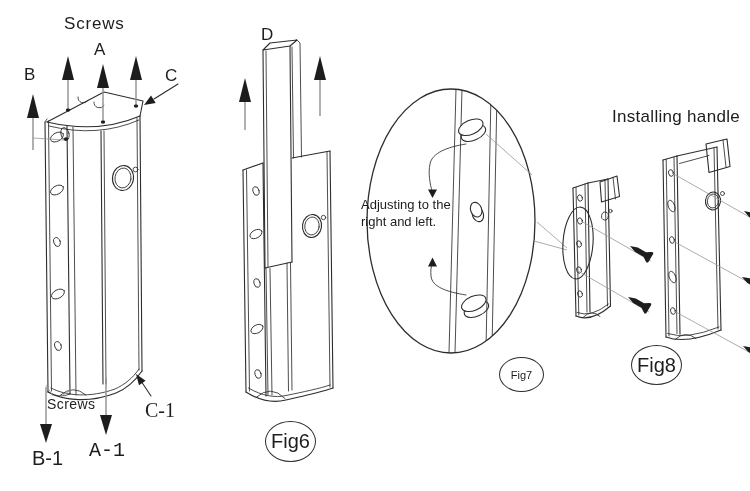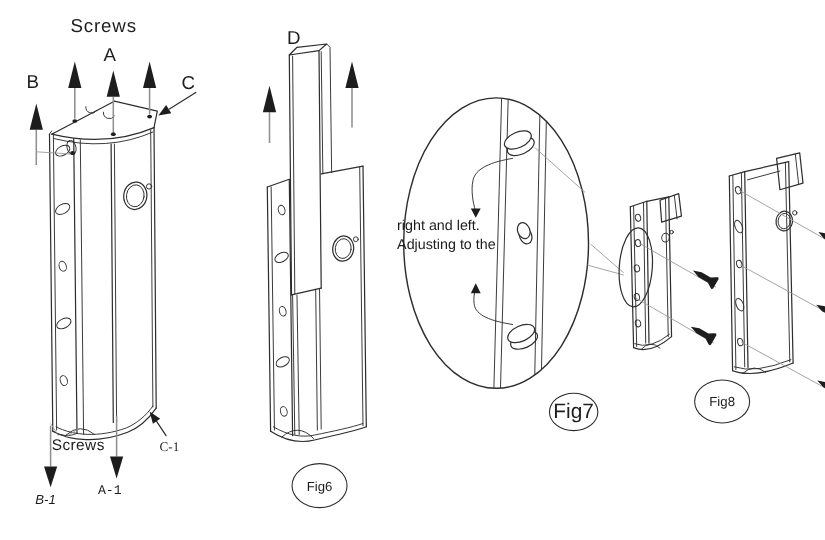--- a/index.html
+++ b/index.html
@@ -3,21 +3,21 @@
 <meta charset="utf-8">
 <style>
   html,body{margin:0;padding:0;background:#ffffff;}
   .canvas{
     position:relative;width:750px;height:491px;background:#ffffff;overflow:hidden;
     font-family:"Liberation Sans", sans-serif;color:#1d1d1d;margin-left:20px;
   }
   .canvas svg{position:absolute;left:0;top:0;}
   .lbl{position:absolute;white-space:nowrap;color:#1d1d1d;}
   .fs17{font-size:17px;}
-  .fs16{font-size:12px;}
+  .fs16{font-size:20px;}
   .fs14{font-size:14px;}
   .badge{
     position:absolute;border:1.5px solid #2d2d2d;border-radius:50%;
     display:flex;align-items:center;justify-content:center;background:#ffffff00;
     color:#1d1d1d;
   }
   .note{
     position:absolute;left:341px;top:197px;width:112px;
     font-size:13px;line-height:16.5px;color:#1d1d1d;
   }
@@ -272,34 +272,35 @@
           <use href="#screw"></use>
         </g>
     </g>
   </svg>
 
   <div class="lbl fs17" style="left:44px;top:14px;letter-spacing:0.8px;">Screws</div>
   <div class="lbl fs17" style="left:74px;top:40px;">A</div>
   <div class="lbl fs17" style="left:4px;top:65px;">B</div>
   <div class="lbl fs17" style="left:145px;top:66px;">C</div>
   <div class="lbl fs14" style="left:27px;top:396px;letter-spacing:0.4px;">Screws</div>
-  <div class="lbl fs16" style="left:12px;top:447px;font-style:italic;">B-1</div>
+  <div class="lbl fs16" style="left:12px;top:447px;">B-1</div>
   <div class="lbl fs16" style="left:69px;top:439px;font-family:Liberation Mono, monospace;">A-1</div>
   <div class="lbl fs16" style="left:125px;top:399px;font-family:Liberation Serif, serif;">C-1</div>
   <div class="lbl fs17" style="left:241px;top:25px;">D</div>
 
   <div class="note">
+    <div>Adjusting to the</div>
     <div>right and left.</div>
-    <div>Adjusting to the</div>
   </div>
 
+  <div class="lbl fs17" style="left:592px;top:107px;letter-spacing:0.3px;">Installing handle</div>
 
   <div class="badge fs16" style="left:245px;top:421px;width:49px;height:39px;">
     <span>Fig6</span>
   </div>
-  <div class="badge" style="left:479px;top:357px;width:43px;height:33px;font-size:19px;">
+  <div class="badge" style="left:479px;top:357px;width:43px;height:33px;font-size:11px;">
     <span>Fig7</span>
   </div>
   <div class="badge fs16" style="left:611px;top:345px;width:49px;height:38px;">
     <span>Fig8</span>
   </div>
 
 </div>
 
 </body></html>

